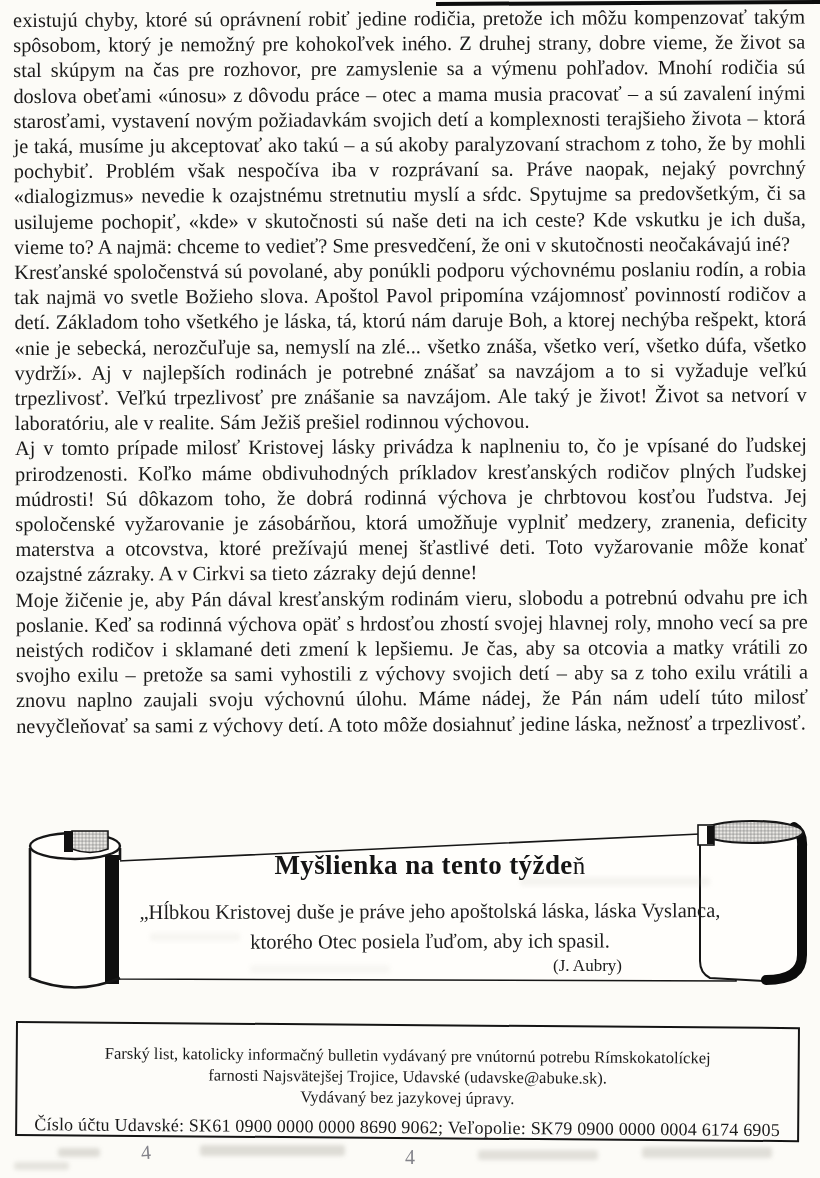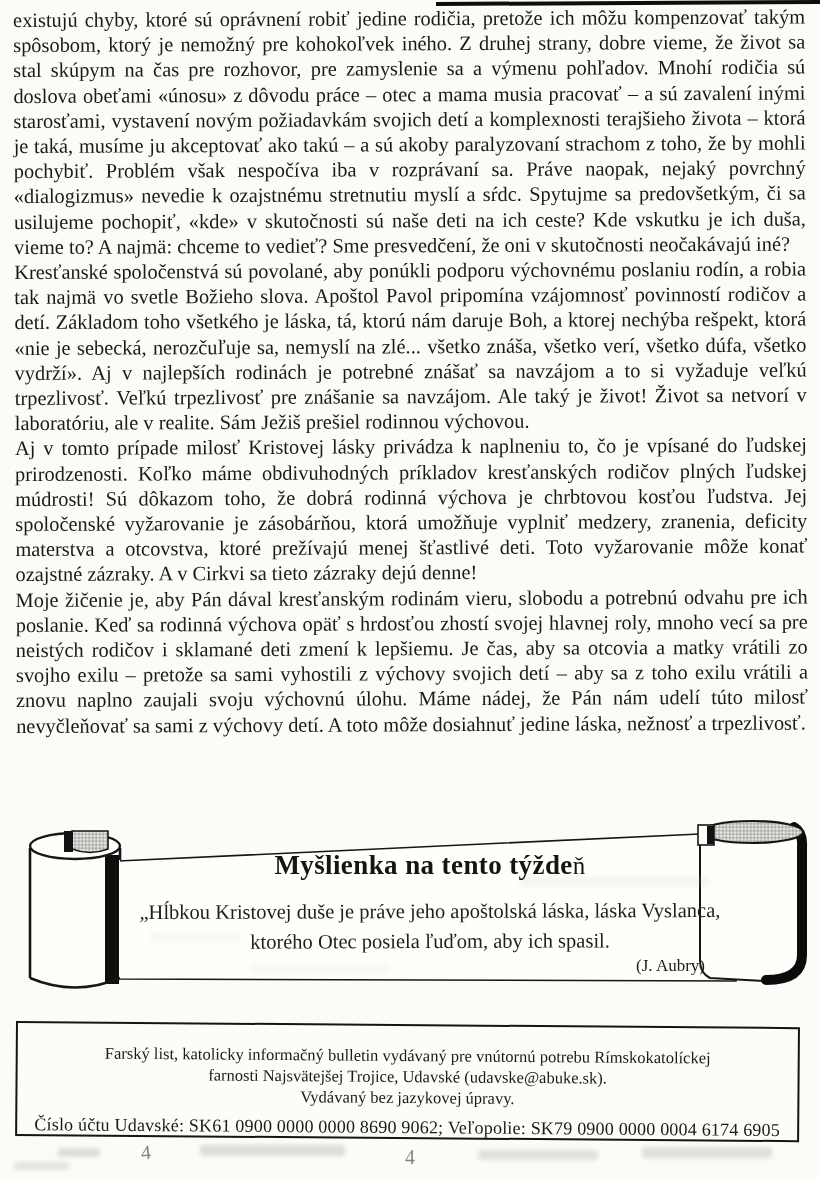--- a/index.html
+++ b/index.html
@@ -126,21 +126,21 @@
     <path d="M72 16 L108 16 L108 34 Q90 41 72 34 Z" fill="url(#hatch)" stroke="#161616" stroke-width="1.6"></path>
     <rect x="64" y="16" width="9" height="21" fill="#111"></rect>
   </svg>
 
   <div class="smudge" style="top:62px; left:520px; width:190px; height:9px; opacity:.14;"></div>
   <div class="smudge" style="top:118px; left:150px; width:90px; height:8px; opacity:.12;"></div>
   <div class="smudge" style="top:150px; left:250px; width:140px; height:8px; opacity:.10;"></div>
   <div class="banner-overlay">
     <h2 class="banner-title" style="margin:0;"><span>Myšlienka na tento týžde</span><span class="title-tail">ň</span></h2>
     <p class="banner-quote" style="margin:0;"><span>„Hĺbkou Kristovej duše je práve jeho apoštolská láska, láska Vyslanca,</span><br><span>ktorého Otec posiela ľuďom, aby ich spasil.</span></p>
-    <p class="banner-attrib" style="margin:0;">(J. Aubry)</p>
+    <p class="banner-attrib" style="margin:0;text-align:center;">(J. Aubry)</p>
   </div>
 </section>
 
 <section class="imprint">
   <p class="l12"><span>Farský list, katolicky informačný bulletin vydávaný pre vnútornú potrebu Rímskokatolíckej</span><br><span>farnosti Najsvätejšej Trojice, Udavské (udavske@abuke.sk).</span></p>
   <p class="l3">Vydávaný bez jazykovej úpravy.</p>
   <p class="l4">Číslo účtu Udavské: SK61 0900 0000 0000 8690 9062; Veľopolie: SK79 0900 0000 0004 6174 6905</p>
 </section>
 
 <span class="pg pg-left">4</span>

